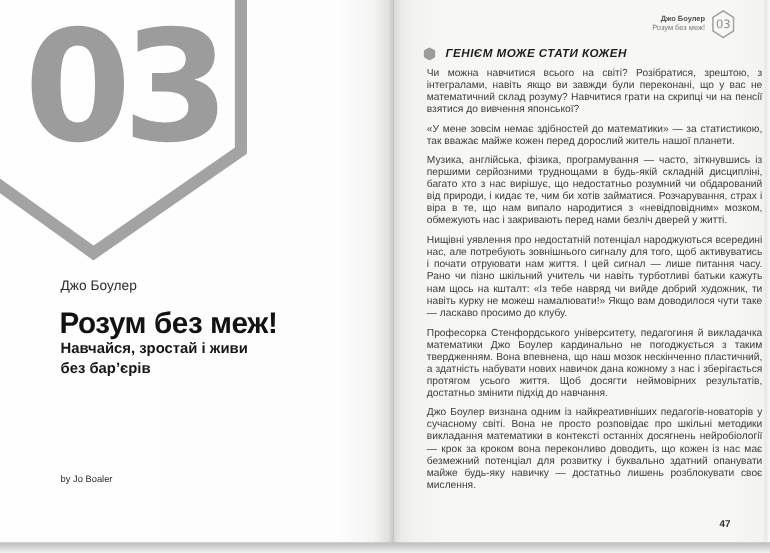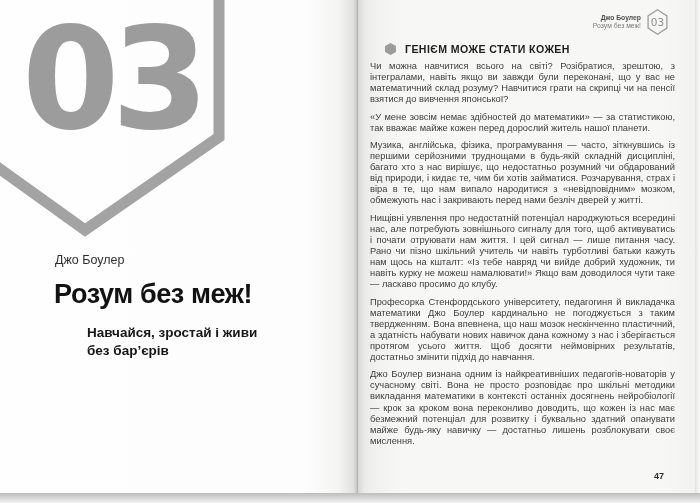--- a/index.html
+++ b/index.html
@@ -36,40 +36,40 @@
   .hex-big{position:absolute;left:0;top:0;}
   .chapter-num{
     position:absolute;left:22px;top:10px;
     font-family:"DejaVu Sans",sans-serif;
     font-size:140px;font-weight:700;line-height:1;letter-spacing:-8px;
     color:var(--accent-gray);
   }
   .author{position:absolute;left:55px;top:253px;font-size:12.5px;color:#2e2e2e;}
   .title{position:absolute;left:54px;top:279px;font-size:27px;font-weight:700;
     letter-spacing:-0.4px;color:#121212;}
-  .subtitle{position:absolute;left:55px;top:324px;font-size:13.5px;font-weight:700;
-    line-height:18px;color:#161616;white-space:pre-line;margin-left:32px;}
+  .subtitle{position:absolute;left:55px;top:308px;font-size:13.5px;font-weight:700;
+    line-height:18px;color:#161616;white-space:pre-line;}
   .orig-ref{position:absolute;left:55px;top:429px;font-size:8.5px;line-height:13px;color:#2a2a2a;}
 
   
   .running-head{position:absolute;top:9px;right:27px;display:flex;align-items:center;gap:6px;}
   .rh-text{text-align:right;line-height:8.5px;}
   .rh-author{font-size:6.8px;font-weight:700;color:#4f4f4f;}
   .rh-title{font-size:6.8px;color:#7a7a7a;}
   .badge{position:relative;width:21px;height:26px;display:flex;align-items:center;justify-content:center;}
   .badge svg{position:absolute;left:0;top:0;}
   .badge-num{position:relative;font-family:"DejaVu Sans",sans-serif;font-size:10.5px;color:#8d8d8d;}
 
-  .section-head{position:absolute;left:27px;top:43px;display:flex;align-items:flex-start;gap:9px;}
+  .section-head{position:absolute;left:27px;top:43px;display:flex;align-items:flex-start;gap:9px;font-style:italic;}
   .hex-icon{width:11px;height:12px;background:var(--accent-gray);
     clip-path:polygon(50% 0,100% 26%,100% 74%,50% 100%,0 74%,0 26%);flex:none;}
   .section-head h2{font-size:10.6px;font-weight:700;letter-spacing:0.4px;
     text-transform:uppercase;color:var(--heading-text);}
 
-  .body-text{position:absolute;left:12px;top:61px;width:305px;}
+  .body-text{position:absolute;left:30px;top:61px;width:305px;}
   .body-text p{
     font-size:9.3px;line-height:11.1px;text-align:justify;
     color:var(--body-text);margin-bottom:6.2px;
   }
   .page-num{position:absolute;top:471px;right:31px;font-size:9px;font-weight:700;color:#2f2f2f;}
 </style>
 </head>
 <body>
 
 <div class="scene">
@@ -78,20 +78,21 @@
     <section class="page left">
       <svg class="hex-big" width="260" height="245" viewBox="0 0 260 245">
         <polyline points="219,-12 219,137 85,230 -18,156" fill="none" stroke="#a3a3a3" stroke-width="11"></polyline>
       </svg>
       <div class="chapter-num">03</div>
       <div class="author">Джо Боулер</div>
       <h1 class="title">Розум без меж!</h1>
       <div class="subtitle">Навчайся, зростай і живи
 без бар’єрів</div>
       <div class="orig-ref">
+        <div>by Jo Boaler</div>
       </div>
     </section>
 
     <div class="gutter"></div>
 
     <section class="page right">
       <header class="running-head">
         <div class="rh-text">
           <div class="rh-author">Джо Боулер</div>
           <div class="rh-title">Розум без меж!</div>

